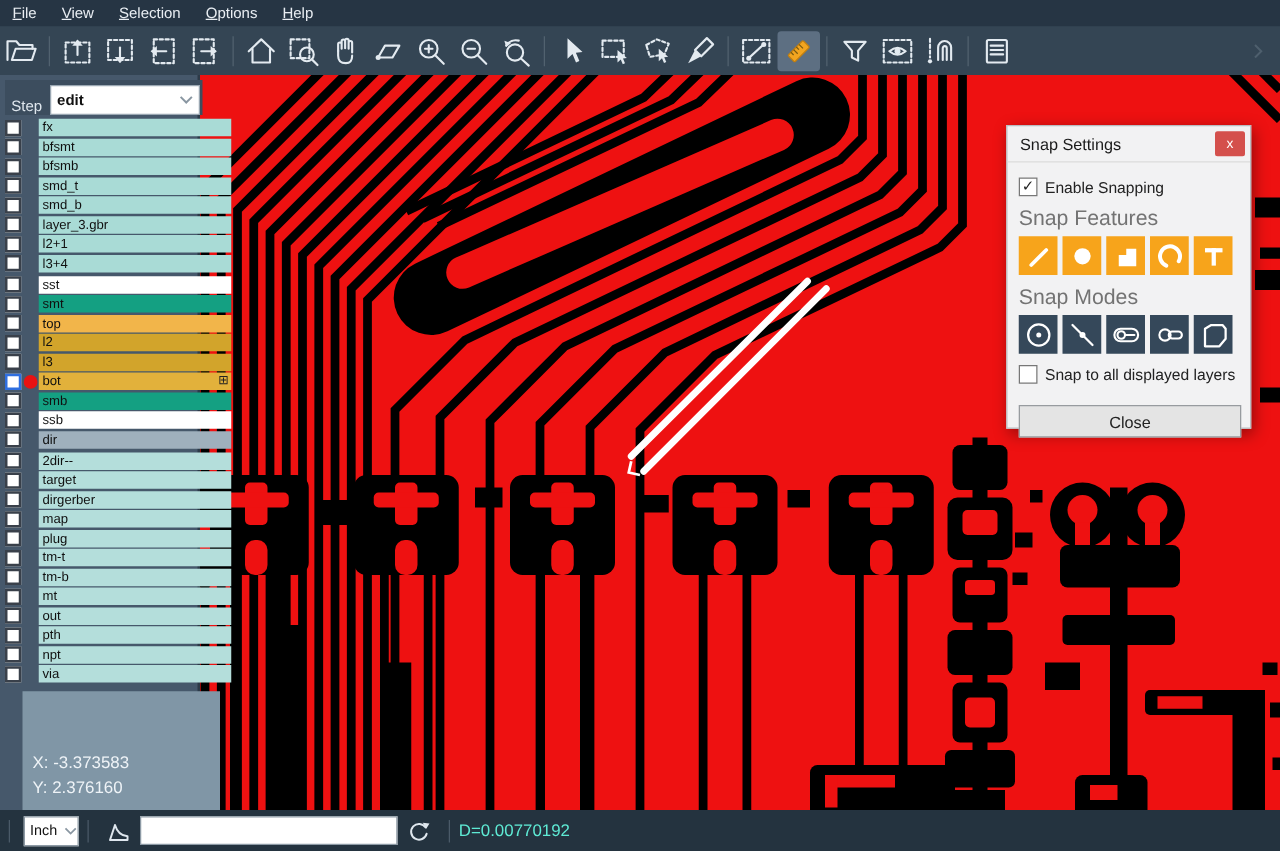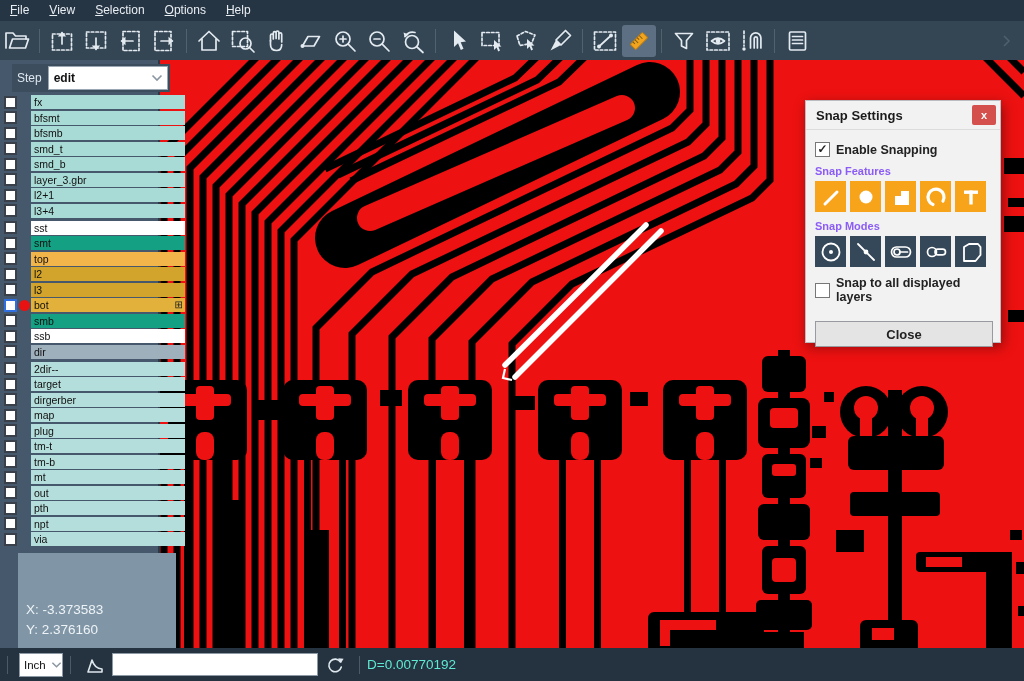--- a/index.html
+++ b/index.html
@@ -12,21 +12,21 @@
   #toolbar{position:absolute;left:0;top:21px;width:1024px;height:39px;background:#344port554;background:#344554;display:flex;align-items:center;border-bottom:1px solid #23313d;}
   .ti{width:34px;height:32px;display:flex;align-items:center;justify-content:center;flex:none;}
   .ti svg{display:block;}
   .ti.active{background:#5d6f82;border-radius:3px;}
   .tsep{width:1px;height:24px;background:#51626f;margin:0 5px;flex:none;}
   .tic{stroke:#e3eaf0;stroke-width:1.7;fill:none;stroke-linecap:round;stroke-linejoin:round;}
   .dash{stroke-dasharray:2.6 2.1;}
   .tfill{fill:#e3eaf0;stroke:none;}
   
   #sidebar{position:absolute;left:0;top:60px;width:160px;height:588px;background:#46586b;border-right:2px solid #2c3a48;box-sizing:border-box;}
-  #stepbar{position:absolute;left:12px;top:4px;width:158px;height:28px;display:flex;align-items:center;background:#3c4d5e;}
+  #stepbar{position:absolute;left:4px;top:4px;width:158px;height:28px;display:flex;align-items:flex-end;background:#3c4d5e;}
   #steplabel{color:#dfe7ee;font-size:12px;margin-left:5px;}
   #stepselect{margin-left:6px;width:118px;height:22px;background:#fff;border:1px solid #9aa7b2;display:flex;align-items:center;justify-content:space-between;}
   #stepselect .val{font-size:12px;color:#111;margin-left:5px;font-weight:bold;}
   #stepselect svg{margin-right:4px;}
   #layers{position:absolute;left:0;top:35px;width:190px;}
   .grp{margin-bottom:3px;}
   .lr{height:14px;margin-bottom:1.5px;display:flex;align-items:center;}
   .cb{flex:none;width:9px;height:9px;background:#fff;border:2px solid #394races049;border:2px solid #39404a;margin-left:4px;}
   .cb-sel{border-color:#2f6fe0;}
   .sp{flex:none;width:14px;height:10px;}
@@ -42,29 +42,29 @@
   #statusbar{position:absolute;left:0;top:648px;width:1024px;height:33px;background:#24333f;display:flex;align-items:center;}
   .ssep{width:1px;height:18px;background:#4a5a68;margin:0 7px;flex:none;}
   #unitbox{width:42px;height:22px;background:#fff;border:1px solid #8d9aa5;display:flex;align-items:center;justify-content:space-between;flex:none;margin-left:4px;}
   #unitbox .val{font-size:11.5px;color:#111;margin-left:4px;}
   #dinput{width:196px;height:21px;background:#fff;border:1px solid #8d9aa5;flex:none;font-size:12px;padding:0 4px;}
   #dtext{color:#5eead4;font-size:13.5px;flex:none;}
   .sic{stroke:#dfe7ee;stroke-width:1.6;fill:none;stroke-linecap:round;stroke-linejoin:round;}
   
   #canvas{position:absolute;left:160px;top:60px;width:864px;height:588px;}
   
-  #dialog{position:absolute;left:805px;top:100px;width:196px;height:243px;background:#f2f2f3;border:1px solid #b9bdc1;box-shadow:2px 4px 12px rgba(0,0,0,.4);box-sizing:border-box;font-weight:bold;}
+  #dialog{position:absolute;left:805px;top:100px;width:196px;height:243px;background:#f2f2f3;border:1px solid #b9bdc1;box-shadow:2px 4px 12px rgba(0,0,0,.4);box-sizing:border-box;}
   #dtitle{height:28px;display:flex;align-items:center;justify-content:space-between;border-bottom:1px solid #dcdcdc;}
   #dtitle .t{font-size:13px;color:#1a1a1a;margin-left:10px;}
   #dclose{width:24px;height:20px;background:#d4504c;border-radius:2px;margin-right:4px;color:#fff;font-size:11px;display:flex;align-items:center;justify-content:center;}
   #dbody{padding:8px 9px 0 9px;}
   .chkrow{display:flex;align-items:center;margin:4px 0 2px 0;}
   .chk{width:13px;height:13px;background:#fff;border:1px solid #777;flex:none;display:flex;align-items:center;justify-content:center;font-size:12px;color:#222;line-height:13px;}
   .chkrow .lbl{font-size:12.5px;color:#222;margin-left:6px;}
-  .seclbl{font-size:11px;color:#8b5cf6;margin:8px 0 4px 0;}
+  .seclbl{font-size:17px;color:#737373;margin:8px 0 4px 0;}
   .btnrow{display:flex;gap:4px;}
   .fbtn{width:31px;height:31px;background:#f7a41b;display:flex;align-items:center;justify-content:center;}
   .mbtn{width:31px;height:31px;background:#35485a;display:flex;align-items:center;justify-content:center;}
   #closebtn{margin:17px 0 0 0;width:176px;height:24px;background:#e4e4e4;border:1px solid #979b9f;display:flex;align-items:center;justify-content:center;font-size:13px;color:#222;}
   .wic{stroke:#fff;fill:none;stroke-linecap:round;stroke-linejoin:round;}
 </style>
 </head>
 <body>
 
 <div id="app">

